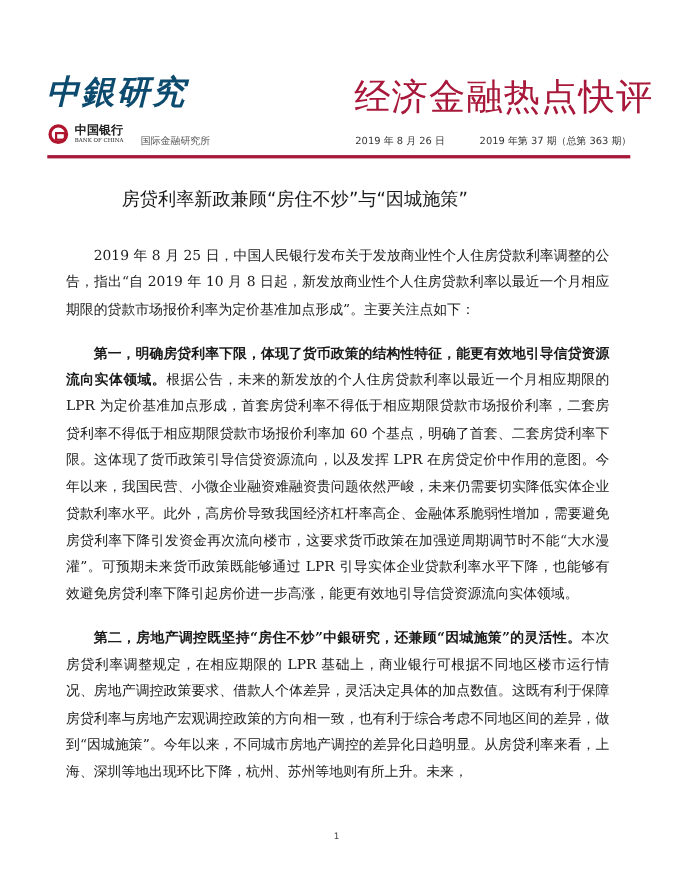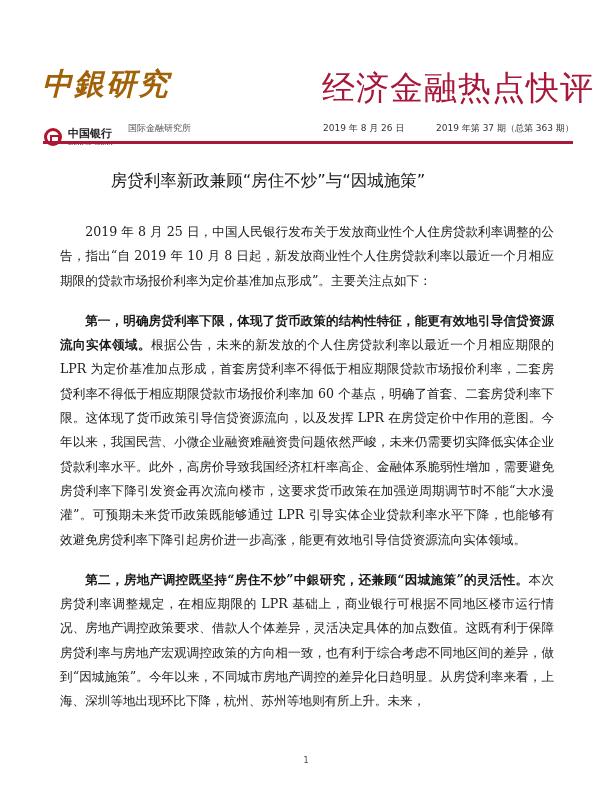--- a/index.html
+++ b/index.html
@@ -1,22 +1,22 @@
 <!DOCTYPE html>
 <html><head>
 <meta charset="utf-8">
 <style>
   html, body { margin: 0; padding: 0; background: #ffffff; }
   body { width: 612px; height: 792px; position: relative; overflow: hidden;
          font-family: "DejaVu Serif", "Liberation Serif", serif; color: #1a1a1a; }
   .brand { position: absolute; left: 42px; top: 64px; font-family: Liberation Mono, monospace;
-           font-size: 30px; color: #a16207; letter-spacing: 2px; font-style: italic; font-weight: bold; }
+           font-size: 30px; color: #0c4a6e; letter-spacing: 2px; font-style: italic; font-weight: bold; }
   .series-title { position: absolute; left: 302px; top: 66px; font-family: "DejaVu Sans", sans-serif;
                   font-size: 33px; color: #a8183a; letter-spacing: 1px; margin-left: 20px; }
-  .logo { position: absolute; left: 44px; top: 128px; display: flex; align-items: center; }
+  .logo { position: absolute; left: 44px; top: 113px; display: flex; align-items: center; }
   .logo-mark { width: 18px; height: 18px; border-radius: 50%; border: 3px solid #b0152e; box-sizing: border-box;
                position: relative; }
   .logo-mark::after { content: ""; position: absolute; left: 3px; top: 4px; width: 6px; height: 4px;
                       border: 2px solid #b0152e; }
   .logo-text { margin-left: 6px; display: flex; flex-direction: column; line-height: 1; }
   .logo-cn { font-family: "DejaVu Serif", serif; font-size: 11px; font-weight: bold; color: #222; }
   .logo-en { font-family: "DejaVu Serif", serif; font-size: 5px; color: #222; margin-top: 2px; }
   .institute { position: absolute; left: 128px; top: 122px; font-family: "DejaVu Sans", sans-serif;
                font-size: 9px; color: #555; }
   .date { position: absolute; left: 323px; top: 122px; font-family: "DejaVu Sans", sans-serif;

